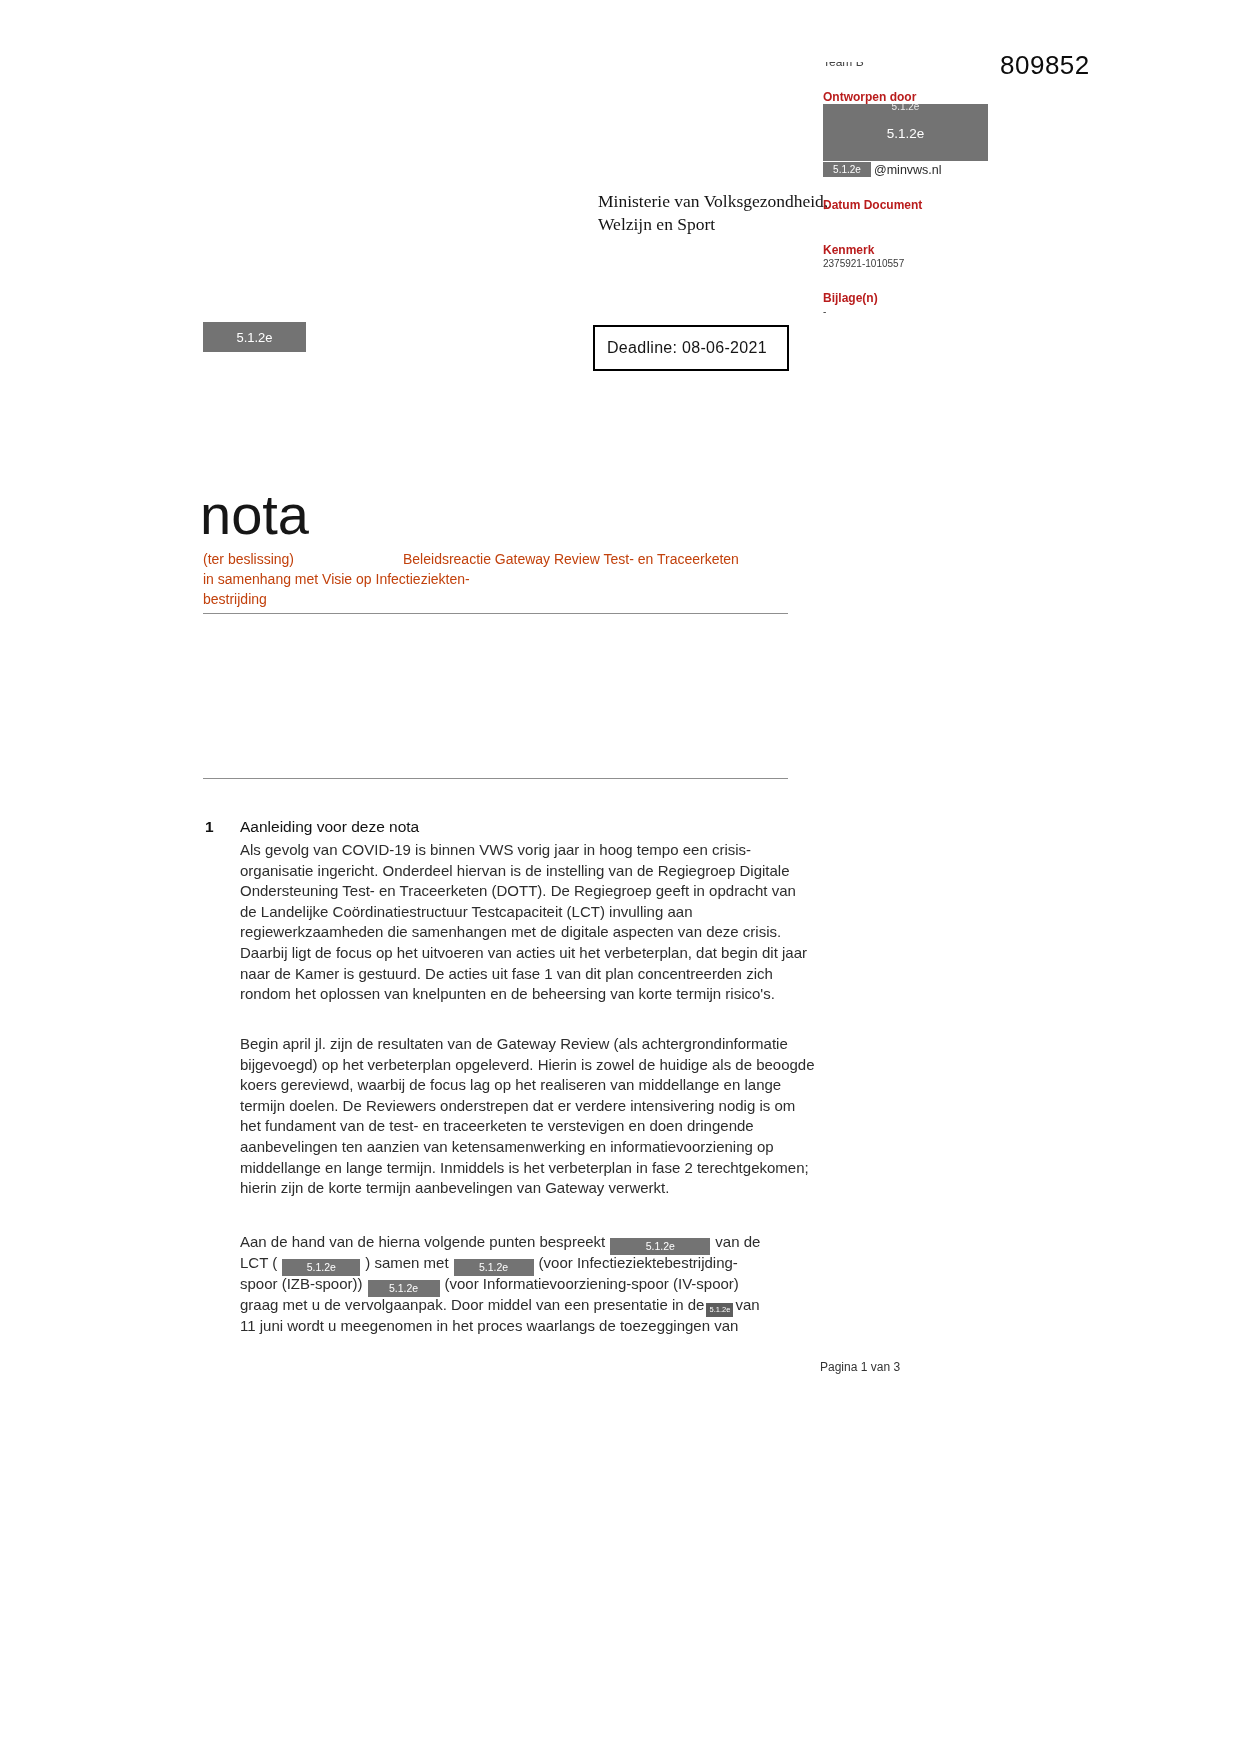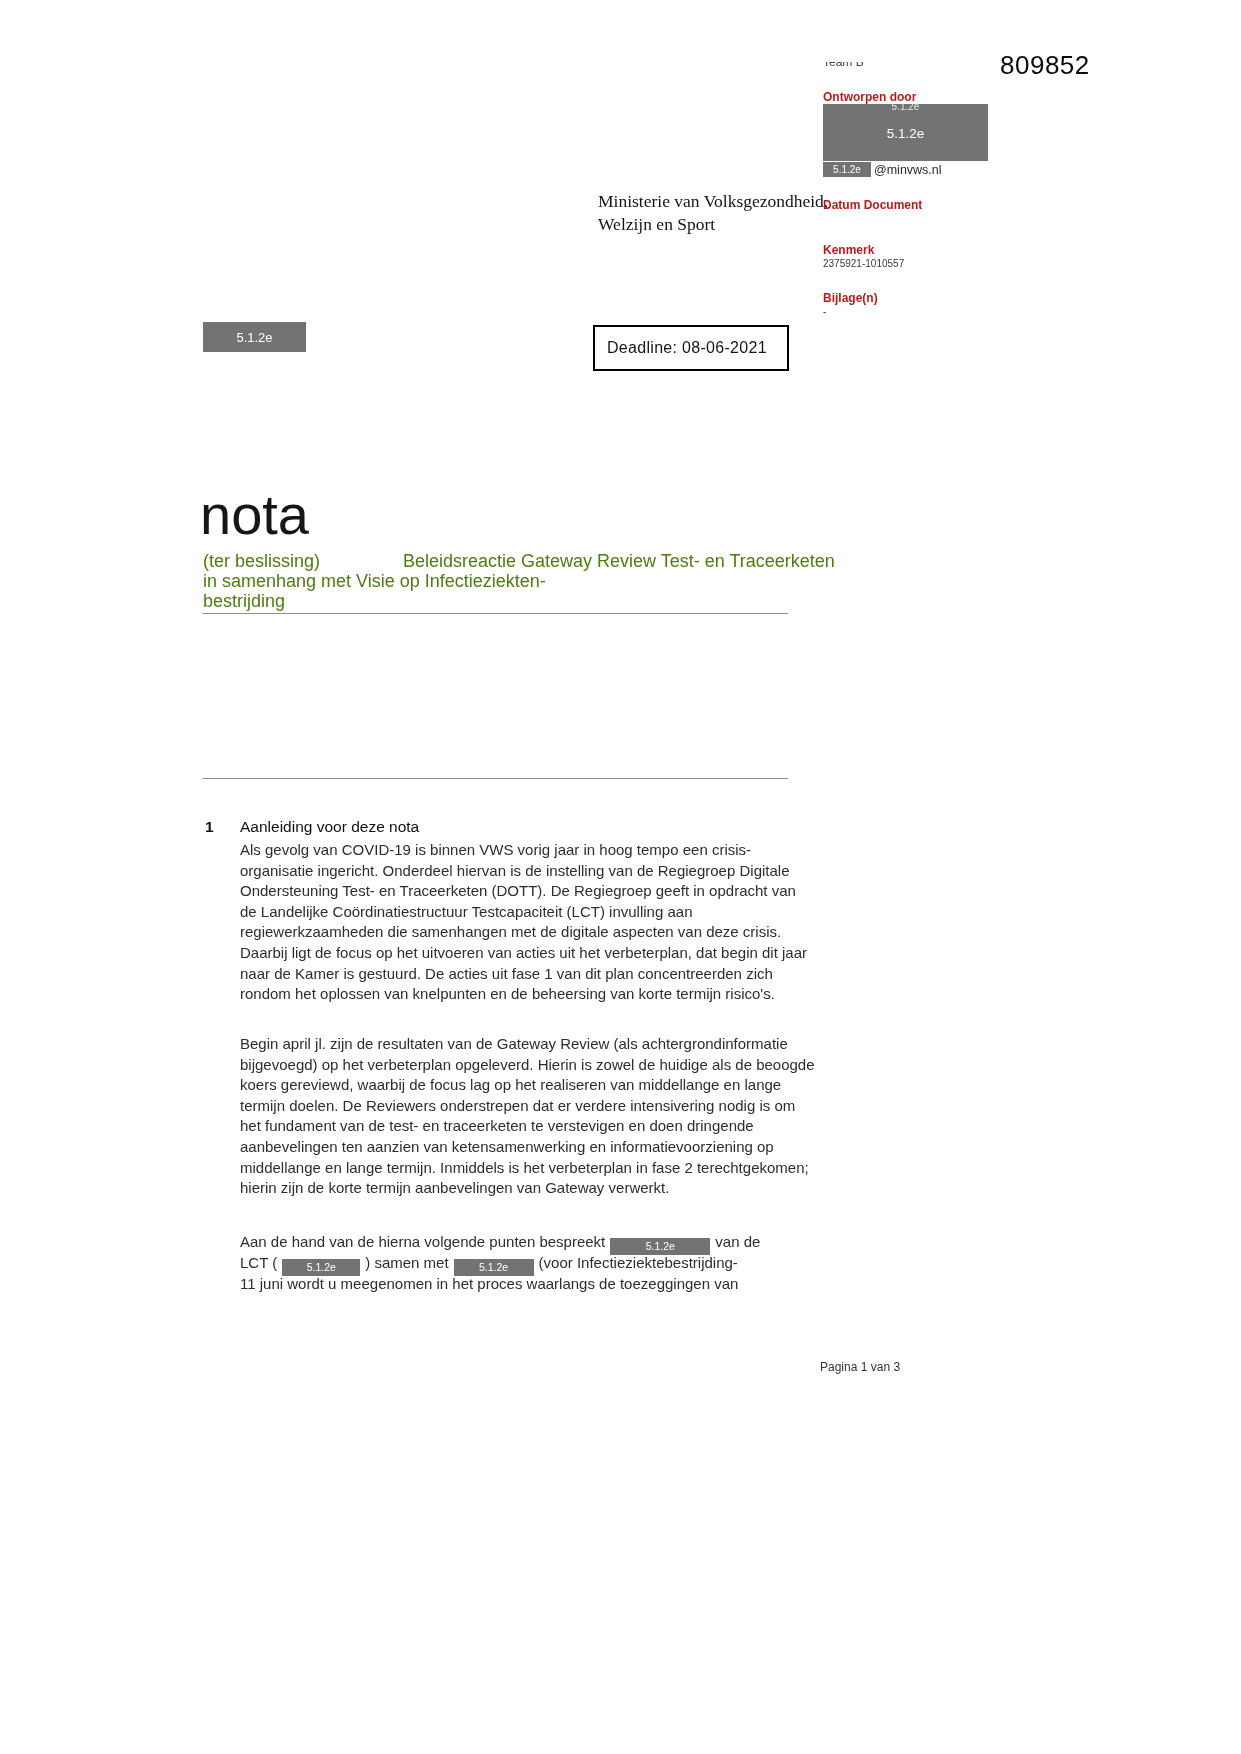--- a/index.html
+++ b/index.html
@@ -35,21 +35,21 @@
   .left-redaction { position:absolute; left:203px; top:322px; width:103px; height:30px;
     background:var(--redaction-gray,#7a7a7a); color:#fff; font-size:13px;
     display:flex; align-items:center; justify-content:center; }
 
   .deadline-box { position:absolute; left:593px; top:325px; width:196px; height:46px;
     border:2px solid #000; display:flex; align-items:center; padding-left:12px;
     font-size:16px; color:#161616; letter-spacing:0.3px; background:#fff; }
 
   .nota-title { position:absolute; left:200px; top:482px; font-size:56px; color:#161616; font-weight:400; }
 
-  .sub { position:absolute; font-size:18px; color:#4d7c0f; }
+  .sub { position:absolute; font-size:14px; color:#c2410c; }
   .sub-label { left:203px; top:551px; }
   .sub-line1 { left:403px; top:551px; }
   .sub-line2 { left:203px; top:571px; }
   .sub-line3 { left:203px; top:591px; }
 
   .rule { position:absolute; left:203px; width:585px; height:1px; background:var(--rule-gray,#8f8f8f); }
   .rule-1 { top:613px; }
   .rule-2 { top:778px; }
 
   .sec-num  { position:absolute; left:205px; top:818px; font-size:15.5px; font-weight:bold; color:#111; }
@@ -118,18 +118,20 @@
 
   <div class="sec-num">1</div>
   <div class="sec-head">Aanleiding voor deze nota</div>
 
   <div class="para para-1">Als gevolg van COVID-19 is binnen VWS vorig jaar in hoog tempo een crisis-organisatie ingericht. Onderdeel hiervan is de instelling van de Regiegroep Digitale Ondersteuning Test- en Traceerketen (DOTT). De Regiegroep geeft in opdracht van de Landelijke Coördinatiestructuur Testcapaciteit (LCT) invulling aan regiewerkzaamheden die samenhangen met de digitale aspecten van deze crisis. Daarbij ligt de focus op het uitvoeren van acties uit het verbeterplan, dat begin dit jaar naar de Kamer is gestuurd. De acties uit fase 1 van dit plan concentreerden zich rondom het oplossen van knelpunten en de beheersing van korte termijn risico's.</div>
   <div class="para para-2">Begin april jl. zijn de resultaten van de Gateway Review (als achtergrondinformatie bijgevoegd) op het verbeterplan opgeleverd. Hierin is zowel de huidige als de beoogde koers gereviewd, waarbij de focus lag op het realiseren van middellange en lange termijn doelen. De Reviewers onderstrepen dat er verdere intensivering nodig is om het fundament van de test- en traceerketen te verstevigen en doen dringende aanbevelingen ten aanzien van ketensamenwerking en informatievoorziening op middellange en lange termijn. Inmiddels is het verbeterplan in fase 2 terechtgekomen; hierin zijn de korte termijn aanbevelingen van Gateway verwerkt.</div>
 
   <div class="para para-3">
     <div class="p3line"><span>Aan de hand van de hierna volgende punten bespreekt</span><span class="redaction-inline rw-100">5.1.2e</span><span>van de</span></div>
     <div class="p3line"><span>LCT (</span><span class="redaction-inline rw-78">5.1.2e</span><span>) samen met</span><span class="redaction-inline rw-80">5.1.2e</span><span>(voor Infectieziektebestrijding-</span></div>
+    <div class="p3line"><span>spoor (IZB-spoor))</span><span class="redaction-inline rw-72">5.1.2e</span><span>(voor Informatievoorziening-spoor (IV-spoor)</span></div>
+    <div class="p3line"><span>graag met u de vervolgaanpak. Door middel van een presentatie in de</span><span class="redaction-tiny">5.1.2e</span><span>van</span></div>
     <div class="p3line">11 juni wordt u meegenomen in het proces waarlangs de toezeggingen van</div>
   </div>
 
   <div class="footer-page">Pagina 1 van 3</div>
 
 </div>
 
 </body></html>

